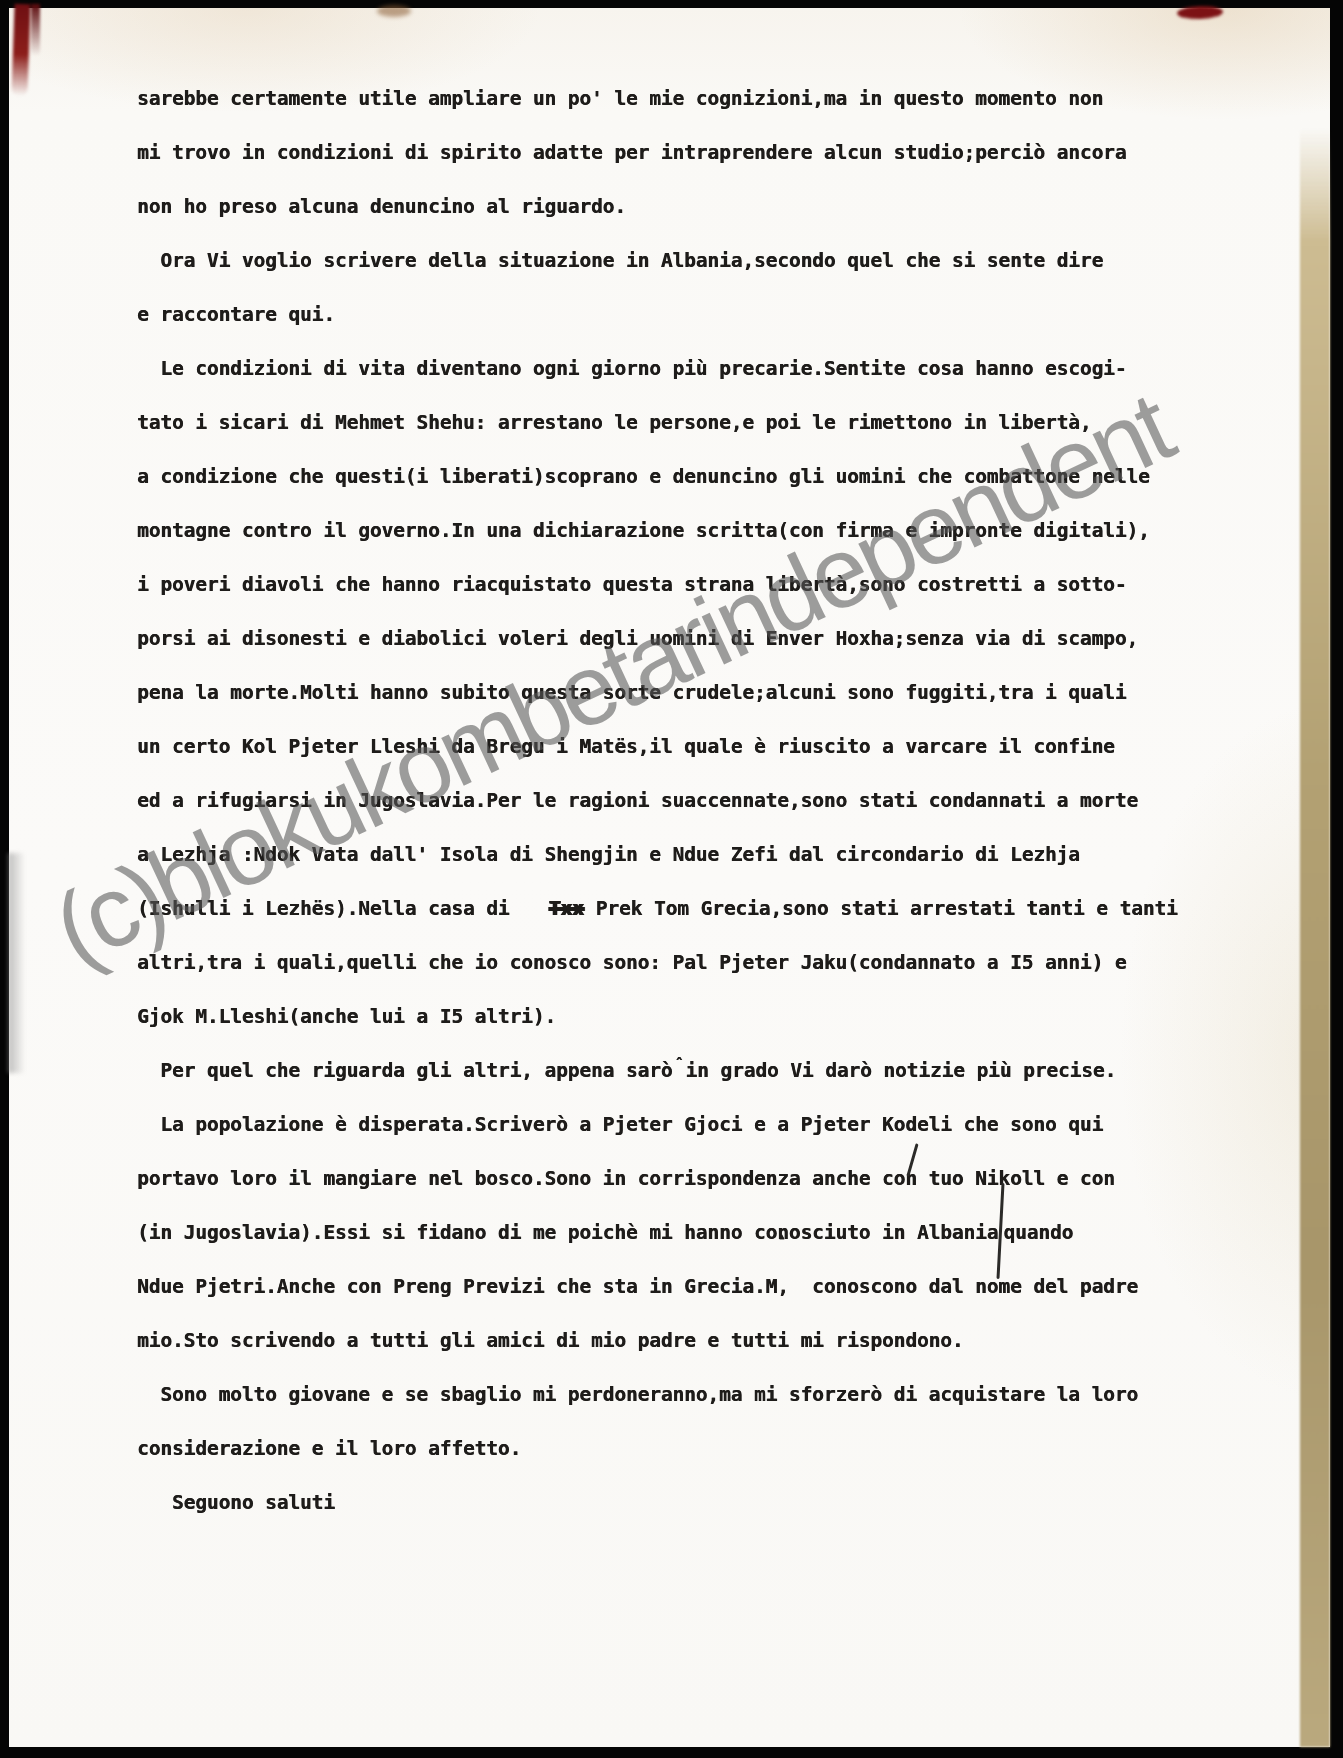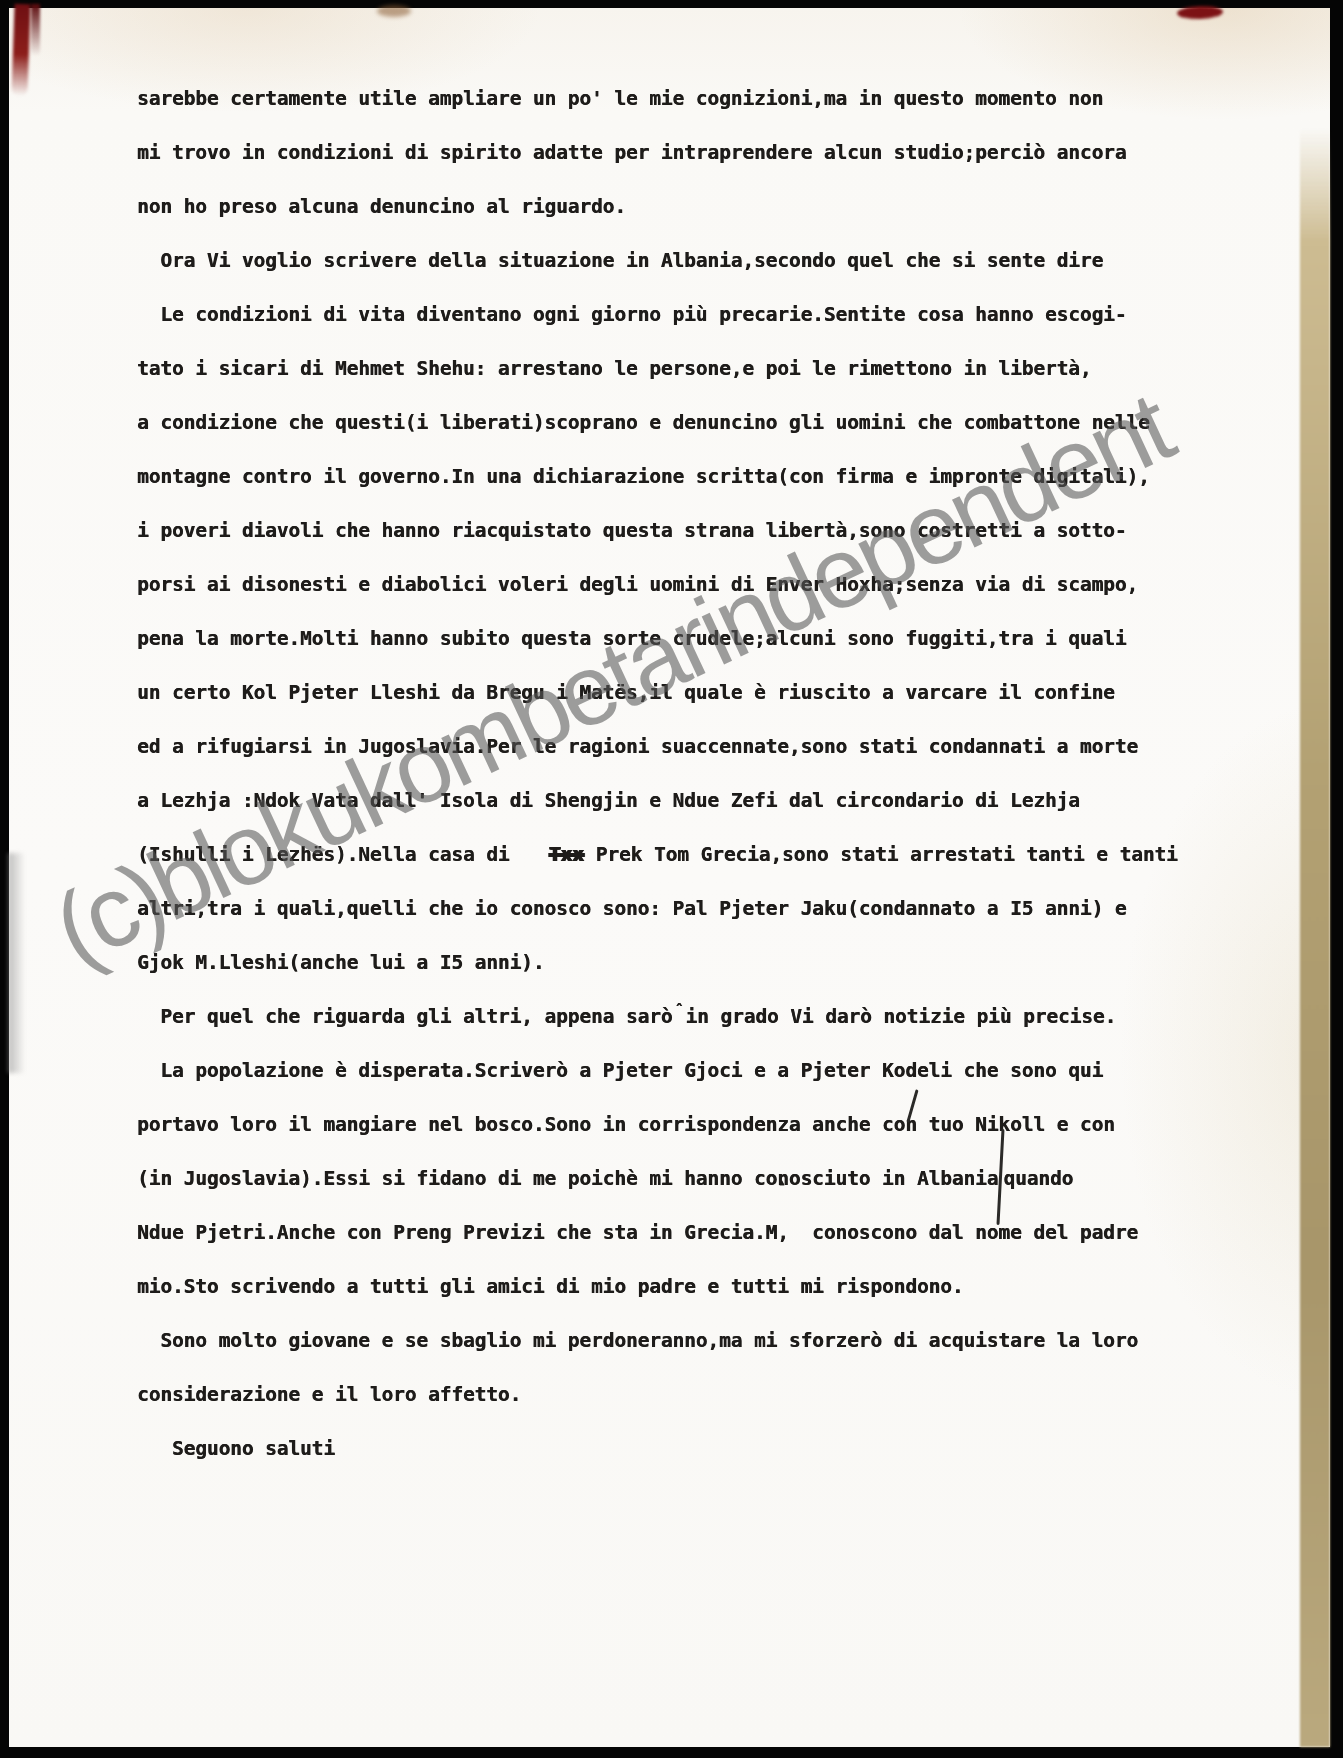--- a/index.html
+++ b/index.html
@@ -124,33 +124,34 @@
   <div class="stain stain-red-2"></div>
   <div class="stain stain-brown-top"></div>
   <div class="stain stain-red-right"></div>
   <div class="stain edge-gray-left"></div>
 
   <div class="text-block">
     <div class="line">sarebbe certamente utile ampliare un po' le mie cognizioni,ma in questo momento non</div>
     <div class="line">mi trovo in condizioni di spirito adatte per intraprendere alcun studio;perciò ancora</div>
     <div class="line">non ho preso alcuna denuncino al riguardo.</div>
     <div class="line">  Ora Vi voglio scrivere della situazione in Albania,secondo quel che si sente dire</div>
+    <div class="line">e raccontare qui.</div>
     <div class="line">  Le condizioni di vita diventano ogni giorno più precarie.Sentite cosa hanno escogi-</div>
     <div class="line">tato i sicari di Mehmet Shehu: arrestano le persone,e poi le rimettono in libertà,</div>
     <div class="line">a condizione che questi(i liberati)scoprano e denuncino gli uomini che combattone nelle</div>
     <div class="line">montagne contro il governo.In una dichiarazione scritta(con firma e impronte digitali),</div>
     <div class="line">i poveri diavoli che hanno riacquistato questa strana libertà,sono costretti a sotto-</div>
     <div class="line">porsi ai disonesti e diabolici voleri degli uomini di Enver Hoxha;senza via di scampo,</div>
     <div class="line">pena la morte.Molti hanno subito questa sorte crudele;alcuni sono fuggiti,tra i quali</div>
     <div class="line">un certo Kol Pjeter Lleshi da Bregu i Matës,il quale è riuscito a varcare il confine</div>
     <div class="line">ed a rifugiarsi in Jugoslavia.Per le ragioni suaccennate,sono stati condannati a morte</div>
     <div class="line">a Lezhja :Ndok Vata dall' Isola di Shengjin e Ndue Zefi dal circondario di Lezhja</div>
     <div class="line"><span>(Ishulli i Lezhës).Nella casa di </span><span class="struck">Txx</span><span> Prek Tom Grecia,sono stati arrestati tanti e tanti</span></div>
     <div class="line">altri,tra i quali,quelli che io conosco sono: Pal Pjeter Jaku(condannato a I5 anni) e</div>
-    <div class="line">Gjok M.Lleshi(anche lui a I5 anni).</div>
+    <div class="line">Gjok M.Lleshi(anche lui a I5 altri).</div>
     <div class="line"><span>  Per quel che riguarda gli altri, appena sarò</span><span class="caret1">ˆ</span><span>in grado Vi darò notizie più precise.</span></div>
     <div class="line">  La popolazione è disperata.Scriverò a Pjeter Gjoci e a Pjeter Kodeli che sono qui</div>
     <div class="line"><span>portavo loro il mangiare nel bosco.Sono in corrispondenza anche co</span><span class="n-over">n</span><span> tuo Nikoll e con</span></div>
     <div class="line"><span>(in Jugoslavia).Essi si fidano di me poichè mi hanno conosciuto in Albania</span><span class="vstroke"></span><span>quando</span></div>
     <div class="line"><span>Ndue Pjetri.Anche con Preng Previzi che sta in Grecia.M</span><span class="caret2">,</span><span>  conoscono dal nome del padre</span></div>
     <div class="line">mio.Sto scrivendo a tutti gli amici di mio padre e tutti mi rispondono.</div>
     <div class="line">  Sono molto giovane e se sbaglio mi perdoneranno,ma mi sforzerò di acquistare la loro</div>
     <div class="line">considerazione e il loro affetto.</div>
     <div class="line">   Seguono saluti</div>
   </div>

